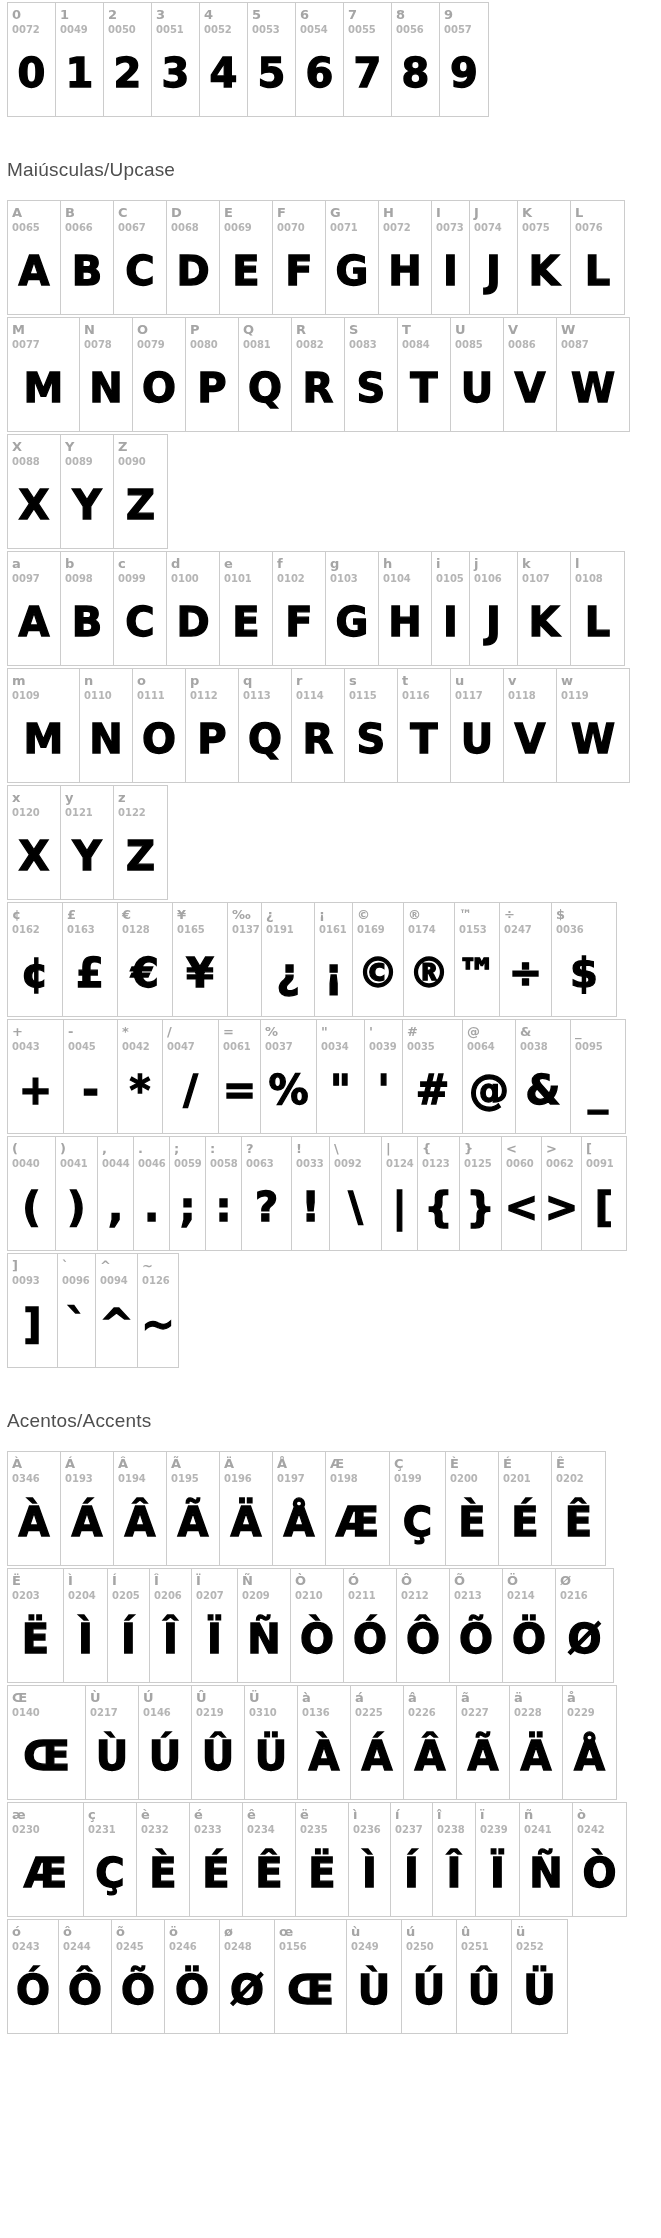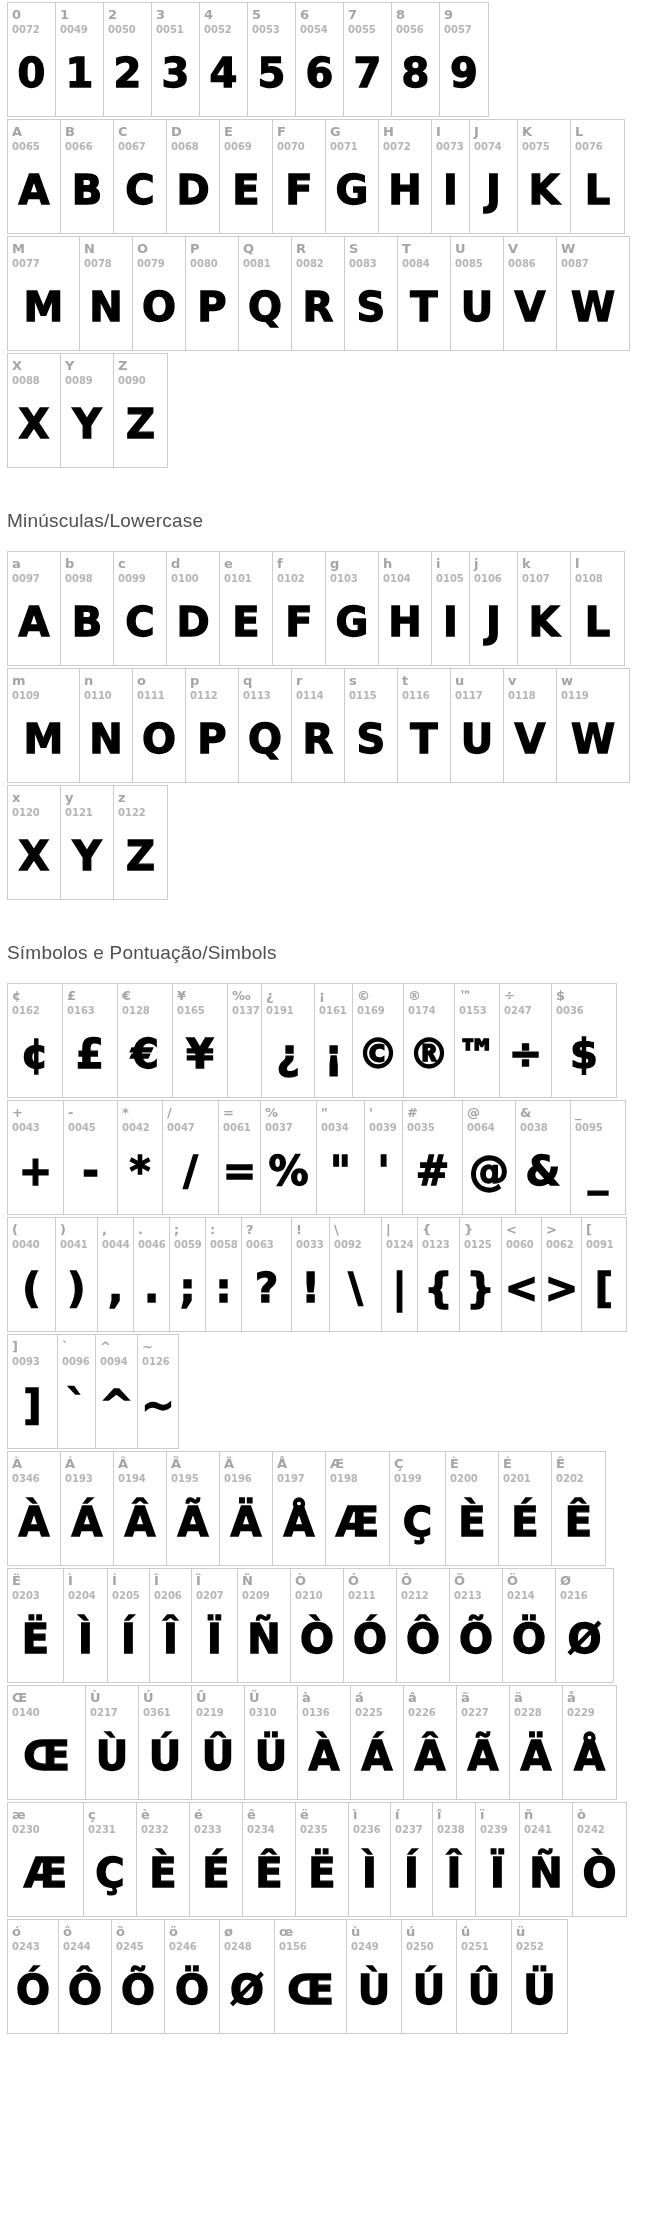--- a/index.html
+++ b/index.html
@@ -92,20 +92,21 @@
         <div class="cell" style="width: 48px;">
     <div class="char">9</div>
     <div class="code">0057</div>
     <div class="glyph">9</div>
   </div>
       </div>
     </div>
 </section>
 
 <section>
+  <h2>Maiúsculas/Upcase</h2>
   <div>
       <div class="row">
         <div class="cell" style="width: 53px;">
     <div class="char">A</div>
     <div class="code">0065</div>
     <div class="glyph">A</div>
   </div>
         <div class="cell" style="width: 53px;">
     <div class="char">B</div>
     <div class="code">0066</div>
@@ -227,400 +228,399 @@
   </div>
         <div class="cell" style="width: 53px;">
     <div class="char">Y</div>
     <div class="code">0089</div>
     <div class="glyph">Y</div>
   </div>
         <div class="cell" style="width: 53px;">
     <div class="char">Z</div>
     <div class="code">0090</div>
     <div class="glyph">Z</div>
-  </div>
-      </div>
-    </div>
-</section>
-
-<section>
-  <h2>Minúsculas/Lowercase</h2>
-  <div>
-      <div class="row">
-        <div class="cell" style="width: 53px;">
-    <div class="char">a</div>
-    <div class="code">0097</div>
-    <div class="glyph">A</div>
-  </div>
-        <div class="cell" style="width: 53px;">
-    <div class="char">b</div>
-    <div class="code">0098</div>
-    <div class="glyph">B</div>
-  </div>
-        <div class="cell" style="width: 53px;">
-    <div class="char">c</div>
-    <div class="code">0099</div>
-    <div class="glyph">C</div>
-  </div>
-        <div class="cell" style="width: 53px;">
-    <div class="char">d</div>
-    <div class="code">0100</div>
-    <div class="glyph">D</div>
-  </div>
-        <div class="cell" style="width: 53px;">
-    <div class="char">e</div>
-    <div class="code">0101</div>
-    <div class="glyph">E</div>
-  </div>
-        <div class="cell" style="width: 53px;">
-    <div class="char">f</div>
-    <div class="code">0102</div>
-    <div class="glyph">F</div>
-  </div>
-        <div class="cell" style="width: 53px;">
-    <div class="char">g</div>
-    <div class="code">0103</div>
-    <div class="glyph">G</div>
-  </div>
-        <div class="cell" style="width: 53px;">
-    <div class="char">h</div>
-    <div class="code">0104</div>
-    <div class="glyph">H</div>
-  </div>
-        <div class="cell" style="width: 38px;">
-    <div class="char">i</div>
-    <div class="code">0105</div>
-    <div class="glyph">I</div>
-  </div>
-        <div class="cell" style="width: 48px;">
-    <div class="char">j</div>
-    <div class="code">0106</div>
-    <div class="glyph">J</div>
-  </div>
-        <div class="cell" style="width: 53px;">
-    <div class="char">k</div>
-    <div class="code">0107</div>
-    <div class="glyph">K</div>
-  </div>
-        <div class="cell" style="width: 53px;">
-    <div class="char">l</div>
-    <div class="code">0108</div>
-    <div class="glyph">L</div>
-  </div>
-      </div>
-      <div class="row">
-        <div class="cell" style="width: 72px;">
-    <div class="char">m</div>
-    <div class="code">0109</div>
-    <div class="glyph">M</div>
-  </div>
-        <div class="cell" style="width: 53px;">
-    <div class="char">n</div>
-    <div class="code">0110</div>
-    <div class="glyph">N</div>
-  </div>
-        <div class="cell" style="width: 53px;">
-    <div class="char">o</div>
-    <div class="code">0111</div>
-    <div class="glyph">O</div>
-  </div>
-        <div class="cell" style="width: 53px;">
-    <div class="char">p</div>
-    <div class="code">0112</div>
-    <div class="glyph">P</div>
-  </div>
-        <div class="cell" style="width: 53px;">
-    <div class="char">q</div>
-    <div class="code">0113</div>
-    <div class="glyph">Q</div>
-  </div>
-        <div class="cell" style="width: 53px;">
-    <div class="char">r</div>
-    <div class="code">0114</div>
-    <div class="glyph">R</div>
-  </div>
-        <div class="cell" style="width: 53px;">
-    <div class="char">s</div>
-    <div class="code">0115</div>
-    <div class="glyph">S</div>
-  </div>
-        <div class="cell" style="width: 53px;">
-    <div class="char">t</div>
-    <div class="code">0116</div>
-    <div class="glyph">T</div>
-  </div>
-        <div class="cell" style="width: 53px;">
-    <div class="char">u</div>
-    <div class="code">0117</div>
-    <div class="glyph">U</div>
-  </div>
-        <div class="cell" style="width: 53px;">
-    <div class="char">v</div>
-    <div class="code">0118</div>
-    <div class="glyph">V</div>
-  </div>
-        <div class="cell" style="width: 72px;">
-    <div class="char">w</div>
-    <div class="code">0119</div>
-    <div class="glyph">W</div>
-  </div>
-      </div>
-      <div class="row">
-        <div class="cell" style="width: 53px;">
-    <div class="char">x</div>
-    <div class="code">0120</div>
-    <div class="glyph">X</div>
-  </div>
-        <div class="cell" style="width: 53px;">
-    <div class="char">y</div>
-    <div class="code">0121</div>
-    <div class="glyph">Y</div>
-  </div>
-        <div class="cell" style="width: 53px;">
-    <div class="char">z</div>
-    <div class="code">0122</div>
-    <div class="glyph">Z</div>
-  </div>
-      </div>
-    </div>
-</section>
-
-<section>
-  <h2>Símbolos e Pontuação/Simbols</h2>
-  <div>
-      <div class="row">
-        <div class="cell" style="width: 55px;">
-    <div class="char">¢</div>
-    <div class="code">0162</div>
-    <div class="glyph">¢</div>
-  </div>
-        <div class="cell" style="width: 55px;">
-    <div class="char">£</div>
-    <div class="code">0163</div>
-    <div class="glyph">£</div>
-  </div>
-        <div class="cell" style="width: 55px;">
-    <div class="char">€</div>
-    <div class="code">0128</div>
-    <div class="glyph">€</div>
-  </div>
-        <div class="cell" style="width: 55px;">
-    <div class="char">¥</div>
-    <div class="code">0165</div>
-    <div class="glyph">¥</div>
-  </div>
-        <div class="cell" style="width: 34px;">
-    <div class="char">‰</div>
-    <div class="code">0137</div>
-    <div class="glyph"></div>
-  </div>
-        <div class="cell" style="width: 53px;">
-    <div class="char">¿</div>
-    <div class="code">0191</div>
-    <div class="glyph">¿</div>
-  </div>
-        <div class="cell" style="width: 38px;">
-    <div class="char">¡</div>
-    <div class="code">0161</div>
-    <div class="glyph">¡</div>
-  </div>
-        <div class="cell" style="width: 51px;">
-    <div class="char">©</div>
-    <div class="code">0169</div>
-    <div class="glyph">©</div>
-  </div>
-        <div class="cell" style="width: 51px;">
-    <div class="char">®</div>
-    <div class="code">0174</div>
-    <div class="glyph">®</div>
-  </div>
-        <div class="cell" style="width: 45px;">
-    <div class="char">™</div>
-    <div class="code">0153</div>
-    <div class="glyph">™</div>
-  </div>
-        <div class="cell" style="width: 52px;">
-    <div class="char">÷</div>
-    <div class="code">0247</div>
-    <div class="glyph">÷</div>
-  </div>
-        <div class="cell" style="width: 64px;">
-    <div class="char">$</div>
-    <div class="code">0036</div>
-    <div class="glyph">$</div>
-  </div>
-      </div>
-      <div class="row">
-        <div class="cell" style="width: 56px;">
-    <div class="char">+</div>
-    <div class="code">0043</div>
-    <div class="glyph">+</div>
-  </div>
-        <div class="cell" style="width: 54px;">
-    <div class="char">-</div>
-    <div class="code">0045</div>
-    <div class="glyph">-</div>
-  </div>
-        <div class="cell" style="width: 45px;">
-    <div class="char">*</div>
-    <div class="code">0042</div>
-    <div class="glyph">*</div>
-  </div>
-        <div class="cell" style="width: 56px;">
-    <div class="char">/</div>
-    <div class="code">0047</div>
-    <div class="glyph">/</div>
-  </div>
-        <div class="cell" style="width: 42px;">
-    <div class="char">=</div>
-    <div class="code">0061</div>
-    <div class="glyph">=</div>
-  </div>
-        <div class="cell" style="width: 56px;">
-    <div class="char">%</div>
-    <div class="code">0037</div>
-    <div class="glyph">%</div>
-  </div>
-        <div class="cell" style="width: 48px;">
-    <div class="char">"</div>
-    <div class="code">0034</div>
-    <div class="glyph">"</div>
-  </div>
-        <div class="cell" style="width: 38px;">
-    <div class="char">'</div>
-    <div class="code">0039</div>
-    <div class="glyph">'</div>
-  </div>
-        <div class="cell" style="width: 60px;">
-    <div class="char">#</div>
-    <div class="code">0035</div>
-    <div class="glyph">#</div>
-  </div>
-        <div class="cell" style="width: 53px;">
-    <div class="char">@</div>
-    <div class="code">0064</div>
-    <div class="glyph">@</div>
-  </div>
-        <div class="cell" style="width: 55px;">
-    <div class="char">&amp;</div>
-    <div class="code">0038</div>
-    <div class="glyph">&amp;</div>
-  </div>
-        <div class="cell" style="width: 54px;">
-    <div class="char">_</div>
-    <div class="code">0095</div>
-    <div class="glyph">_</div>
-  </div>
-      </div>
-      <div class="row">
-        <div class="cell" style="width: 48px;">
-    <div class="char">(</div>
-    <div class="code">0040</div>
-    <div class="glyph">(</div>
-  </div>
-        <div class="cell" style="width: 42px;">
-    <div class="char">)</div>
-    <div class="code">0041</div>
-    <div class="glyph">)</div>
-  </div>
-        <div class="cell" style="width: 36px;">
-    <div class="char">,</div>
-    <div class="code">0044</div>
-    <div class="glyph">,</div>
-  </div>
-        <div class="cell" style="width: 36px;">
-    <div class="char">.</div>
-    <div class="code">0046</div>
-    <div class="glyph">.</div>
-  </div>
-        <div class="cell" style="width: 36px;">
-    <div class="char">;</div>
-    <div class="code">0059</div>
-    <div class="glyph">;</div>
-  </div>
-        <div class="cell" style="width: 36px;">
-    <div class="char">:</div>
-    <div class="code">0058</div>
-    <div class="glyph">:</div>
-  </div>
-        <div class="cell" style="width: 50px;">
-    <div class="char">?</div>
-    <div class="code">0063</div>
-    <div class="glyph">?</div>
-  </div>
-        <div class="cell" style="width: 38px;">
-    <div class="char">!</div>
-    <div class="code">0033</div>
-    <div class="glyph">!</div>
-  </div>
-        <div class="cell" style="width: 52px;">
-    <div class="char">\</div>
-    <div class="code">0092</div>
-    <div class="glyph">\</div>
-  </div>
-        <div class="cell" style="width: 36px;">
-    <div class="char">|</div>
-    <div class="code">0124</div>
-    <div class="glyph">|</div>
-  </div>
-        <div class="cell" style="width: 42px;">
-    <div class="char">{</div>
-    <div class="code">0123</div>
-    <div class="glyph">{</div>
-  </div>
-        <div class="cell" style="width: 42px;">
-    <div class="char">}</div>
-    <div class="code">0125</div>
-    <div class="glyph">}</div>
-  </div>
-        <div class="cell" style="width: 40px;">
-    <div class="char">&lt;</div>
-    <div class="code">0060</div>
-    <div class="glyph">&lt;</div>
-  </div>
-        <div class="cell" style="width: 40px;">
-    <div class="char">&gt;</div>
-    <div class="code">0062</div>
-    <div class="glyph">&gt;</div>
-  </div>
-        <div class="cell" style="width: 44px;">
-    <div class="char">[</div>
-    <div class="code">0091</div>
-    <div class="glyph">[</div>
-  </div>
-      </div>
-      <div class="row">
-        <div class="cell" style="width: 50px;">
-    <div class="char">]</div>
-    <div class="code">0093</div>
-    <div class="glyph">]</div>
-  </div>
-        <div class="cell" style="width: 38px;">
-    <div class="char">`</div>
-    <div class="code">0096</div>
-    <div class="glyph">`</div>
-  </div>
-        <div class="cell" style="width: 42px;">
-    <div class="char">^</div>
-    <div class="code">0094</div>
-    <div class="glyph">^</div>
-  </div>
-        <div class="cell" style="width: 40px;">
-    <div class="char">~</div>
-    <div class="code">0126</div>
-    <div class="glyph">~</div>
   </div>
       </div>
     </div>
 </section>
 
 <section>
   <div>
       <div class="row">
         <div class="cell" style="width: 53px;">
+    <div class="char">a</div>
+    <div class="code">0097</div>
+    <div class="glyph">A</div>
+  </div>
+        <div class="cell" style="width: 53px;">
+    <div class="char">b</div>
+    <div class="code">0098</div>
+    <div class="glyph">B</div>
+  </div>
+        <div class="cell" style="width: 53px;">
+    <div class="char">c</div>
+    <div class="code">0099</div>
+    <div class="glyph">C</div>
+  </div>
+        <div class="cell" style="width: 53px;">
+    <div class="char">d</div>
+    <div class="code">0100</div>
+    <div class="glyph">D</div>
+  </div>
+        <div class="cell" style="width: 53px;">
+    <div class="char">e</div>
+    <div class="code">0101</div>
+    <div class="glyph">E</div>
+  </div>
+        <div class="cell" style="width: 53px;">
+    <div class="char">f</div>
+    <div class="code">0102</div>
+    <div class="glyph">F</div>
+  </div>
+        <div class="cell" style="width: 53px;">
+    <div class="char">g</div>
+    <div class="code">0103</div>
+    <div class="glyph">G</div>
+  </div>
+        <div class="cell" style="width: 53px;">
+    <div class="char">h</div>
+    <div class="code">0104</div>
+    <div class="glyph">H</div>
+  </div>
+        <div class="cell" style="width: 38px;">
+    <div class="char">i</div>
+    <div class="code">0105</div>
+    <div class="glyph">I</div>
+  </div>
+        <div class="cell" style="width: 48px;">
+    <div class="char">j</div>
+    <div class="code">0106</div>
+    <div class="glyph">J</div>
+  </div>
+        <div class="cell" style="width: 53px;">
+    <div class="char">k</div>
+    <div class="code">0107</div>
+    <div class="glyph">K</div>
+  </div>
+        <div class="cell" style="width: 53px;">
+    <div class="char">l</div>
+    <div class="code">0108</div>
+    <div class="glyph">L</div>
+  </div>
+      </div>
+      <div class="row">
+        <div class="cell" style="width: 72px;">
+    <div class="char">m</div>
+    <div class="code">0109</div>
+    <div class="glyph">M</div>
+  </div>
+        <div class="cell" style="width: 53px;">
+    <div class="char">n</div>
+    <div class="code">0110</div>
+    <div class="glyph">N</div>
+  </div>
+        <div class="cell" style="width: 53px;">
+    <div class="char">o</div>
+    <div class="code">0111</div>
+    <div class="glyph">O</div>
+  </div>
+        <div class="cell" style="width: 53px;">
+    <div class="char">p</div>
+    <div class="code">0112</div>
+    <div class="glyph">P</div>
+  </div>
+        <div class="cell" style="width: 53px;">
+    <div class="char">q</div>
+    <div class="code">0113</div>
+    <div class="glyph">Q</div>
+  </div>
+        <div class="cell" style="width: 53px;">
+    <div class="char">r</div>
+    <div class="code">0114</div>
+    <div class="glyph">R</div>
+  </div>
+        <div class="cell" style="width: 53px;">
+    <div class="char">s</div>
+    <div class="code">0115</div>
+    <div class="glyph">S</div>
+  </div>
+        <div class="cell" style="width: 53px;">
+    <div class="char">t</div>
+    <div class="code">0116</div>
+    <div class="glyph">T</div>
+  </div>
+        <div class="cell" style="width: 53px;">
+    <div class="char">u</div>
+    <div class="code">0117</div>
+    <div class="glyph">U</div>
+  </div>
+        <div class="cell" style="width: 53px;">
+    <div class="char">v</div>
+    <div class="code">0118</div>
+    <div class="glyph">V</div>
+  </div>
+        <div class="cell" style="width: 72px;">
+    <div class="char">w</div>
+    <div class="code">0119</div>
+    <div class="glyph">W</div>
+  </div>
+      </div>
+      <div class="row">
+        <div class="cell" style="width: 53px;">
+    <div class="char">x</div>
+    <div class="code">0120</div>
+    <div class="glyph">X</div>
+  </div>
+        <div class="cell" style="width: 53px;">
+    <div class="char">y</div>
+    <div class="code">0121</div>
+    <div class="glyph">Y</div>
+  </div>
+        <div class="cell" style="width: 53px;">
+    <div class="char">z</div>
+    <div class="code">0122</div>
+    <div class="glyph">Z</div>
+  </div>
+      </div>
+    </div>
+</section>
+
+<section>
+  <div>
+      <div class="row">
+        <div class="cell" style="width: 55px;">
+    <div class="char">¢</div>
+    <div class="code">0162</div>
+    <div class="glyph">¢</div>
+  </div>
+        <div class="cell" style="width: 55px;">
+    <div class="char">£</div>
+    <div class="code">0163</div>
+    <div class="glyph">£</div>
+  </div>
+        <div class="cell" style="width: 55px;">
+    <div class="char">€</div>
+    <div class="code">0128</div>
+    <div class="glyph">€</div>
+  </div>
+        <div class="cell" style="width: 55px;">
+    <div class="char">¥</div>
+    <div class="code">0165</div>
+    <div class="glyph">¥</div>
+  </div>
+        <div class="cell" style="width: 34px;">
+    <div class="char">‰</div>
+    <div class="code">0137</div>
+    <div class="glyph"></div>
+  </div>
+        <div class="cell" style="width: 53px;">
+    <div class="char">¿</div>
+    <div class="code">0191</div>
+    <div class="glyph">¿</div>
+  </div>
+        <div class="cell" style="width: 38px;">
+    <div class="char">¡</div>
+    <div class="code">0161</div>
+    <div class="glyph">¡</div>
+  </div>
+        <div class="cell" style="width: 51px;">
+    <div class="char">©</div>
+    <div class="code">0169</div>
+    <div class="glyph">©</div>
+  </div>
+        <div class="cell" style="width: 51px;">
+    <div class="char">®</div>
+    <div class="code">0174</div>
+    <div class="glyph">®</div>
+  </div>
+        <div class="cell" style="width: 45px;">
+    <div class="char">™</div>
+    <div class="code">0153</div>
+    <div class="glyph">™</div>
+  </div>
+        <div class="cell" style="width: 52px;">
+    <div class="char">÷</div>
+    <div class="code">0247</div>
+    <div class="glyph">÷</div>
+  </div>
+        <div class="cell" style="width: 64px;">
+    <div class="char">$</div>
+    <div class="code">0036</div>
+    <div class="glyph">$</div>
+  </div>
+      </div>
+      <div class="row">
+        <div class="cell" style="width: 56px;">
+    <div class="char">+</div>
+    <div class="code">0043</div>
+    <div class="glyph">+</div>
+  </div>
+        <div class="cell" style="width: 54px;">
+    <div class="char">-</div>
+    <div class="code">0045</div>
+    <div class="glyph">-</div>
+  </div>
+        <div class="cell" style="width: 45px;">
+    <div class="char">*</div>
+    <div class="code">0042</div>
+    <div class="glyph">*</div>
+  </div>
+        <div class="cell" style="width: 56px;">
+    <div class="char">/</div>
+    <div class="code">0047</div>
+    <div class="glyph">/</div>
+  </div>
+        <div class="cell" style="width: 42px;">
+    <div class="char">=</div>
+    <div class="code">0061</div>
+    <div class="glyph">=</div>
+  </div>
+        <div class="cell" style="width: 56px;">
+    <div class="char">%</div>
+    <div class="code">0037</div>
+    <div class="glyph">%</div>
+  </div>
+        <div class="cell" style="width: 48px;">
+    <div class="char">"</div>
+    <div class="code">0034</div>
+    <div class="glyph">"</div>
+  </div>
+        <div class="cell" style="width: 38px;">
+    <div class="char">'</div>
+    <div class="code">0039</div>
+    <div class="glyph">'</div>
+  </div>
+        <div class="cell" style="width: 60px;">
+    <div class="char">#</div>
+    <div class="code">0035</div>
+    <div class="glyph">#</div>
+  </div>
+        <div class="cell" style="width: 53px;">
+    <div class="char">@</div>
+    <div class="code">0064</div>
+    <div class="glyph">@</div>
+  </div>
+        <div class="cell" style="width: 55px;">
+    <div class="char">&amp;</div>
+    <div class="code">0038</div>
+    <div class="glyph">&amp;</div>
+  </div>
+        <div class="cell" style="width: 54px;">
+    <div class="char">_</div>
+    <div class="code">0095</div>
+    <div class="glyph">_</div>
+  </div>
+      </div>
+      <div class="row">
+        <div class="cell" style="width: 48px;">
+    <div class="char">(</div>
+    <div class="code">0040</div>
+    <div class="glyph">(</div>
+  </div>
+        <div class="cell" style="width: 42px;">
+    <div class="char">)</div>
+    <div class="code">0041</div>
+    <div class="glyph">)</div>
+  </div>
+        <div class="cell" style="width: 36px;">
+    <div class="char">,</div>
+    <div class="code">0044</div>
+    <div class="glyph">,</div>
+  </div>
+        <div class="cell" style="width: 36px;">
+    <div class="char">.</div>
+    <div class="code">0046</div>
+    <div class="glyph">.</div>
+  </div>
+        <div class="cell" style="width: 36px;">
+    <div class="char">;</div>
+    <div class="code">0059</div>
+    <div class="glyph">;</div>
+  </div>
+        <div class="cell" style="width: 36px;">
+    <div class="char">:</div>
+    <div class="code">0058</div>
+    <div class="glyph">:</div>
+  </div>
+        <div class="cell" style="width: 50px;">
+    <div class="char">?</div>
+    <div class="code">0063</div>
+    <div class="glyph">?</div>
+  </div>
+        <div class="cell" style="width: 38px;">
+    <div class="char">!</div>
+    <div class="code">0033</div>
+    <div class="glyph">!</div>
+  </div>
+        <div class="cell" style="width: 52px;">
+    <div class="char">\</div>
+    <div class="code">0092</div>
+    <div class="glyph">\</div>
+  </div>
+        <div class="cell" style="width: 36px;">
+    <div class="char">|</div>
+    <div class="code">0124</div>
+    <div class="glyph">|</div>
+  </div>
+        <div class="cell" style="width: 42px;">
+    <div class="char">{</div>
+    <div class="code">0123</div>
+    <div class="glyph">{</div>
+  </div>
+        <div class="cell" style="width: 42px;">
+    <div class="char">}</div>
+    <div class="code">0125</div>
+    <div class="glyph">}</div>
+  </div>
+        <div class="cell" style="width: 40px;">
+    <div class="char">&lt;</div>
+    <div class="code">0060</div>
+    <div class="glyph">&lt;</div>
+  </div>
+        <div class="cell" style="width: 40px;">
+    <div class="char">&gt;</div>
+    <div class="code">0062</div>
+    <div class="glyph">&gt;</div>
+  </div>
+        <div class="cell" style="width: 44px;">
+    <div class="char">[</div>
+    <div class="code">0091</div>
+    <div class="glyph">[</div>
+  </div>
+      </div>
+      <div class="row">
+        <div class="cell" style="width: 50px;">
+    <div class="char">]</div>
+    <div class="code">0093</div>
+    <div class="glyph">]</div>
+  </div>
+        <div class="cell" style="width: 38px;">
+    <div class="char">`</div>
+    <div class="code">0096</div>
+    <div class="glyph">`</div>
+  </div>
+        <div class="cell" style="width: 42px;">
+    <div class="char">^</div>
+    <div class="code">0094</div>
+    <div class="glyph">^</div>
+  </div>
+        <div class="cell" style="width: 40px;">
+    <div class="char">~</div>
+    <div class="code">0126</div>
+    <div class="glyph">~</div>
+  </div>
+      </div>
+    </div>
+</section>
+
+<section>
+  <h2>Acentos/Accents</h2>
+  <div>
+      <div class="row">
+        <div class="cell" style="width: 53px;">
     <div class="char">À</div>
     <div class="code">0346</div>
     <div class="glyph">À</div>
   </div>
         <div class="cell" style="width: 53px;">
     <div class="char">Á</div>
     <div class="code">0193</div>
     <div class="glyph">Á</div>
   </div>
         <div class="cell" style="width: 53px;">
@@ -737,21 +737,21 @@
     <div class="code">0140</div>
     <div class="glyph">Œ</div>
   </div>
         <div class="cell" style="width: 53px;">
     <div class="char">Ù</div>
     <div class="code">0217</div>
     <div class="glyph">Ù</div>
   </div>
         <div class="cell" style="width: 53px;">
     <div class="char">Ú</div>
-    <div class="code">0361</div>
+    <div class="code">0146</div>
     <div class="glyph">Ú</div>
   </div>
         <div class="cell" style="width: 53px;">
     <div class="char">Û</div>
     <div class="code">0219</div>
     <div class="glyph">Û</div>
   </div>
         <div class="cell" style="width: 53px;">
     <div class="char">Ü</div>
     <div class="code">0310</div>

